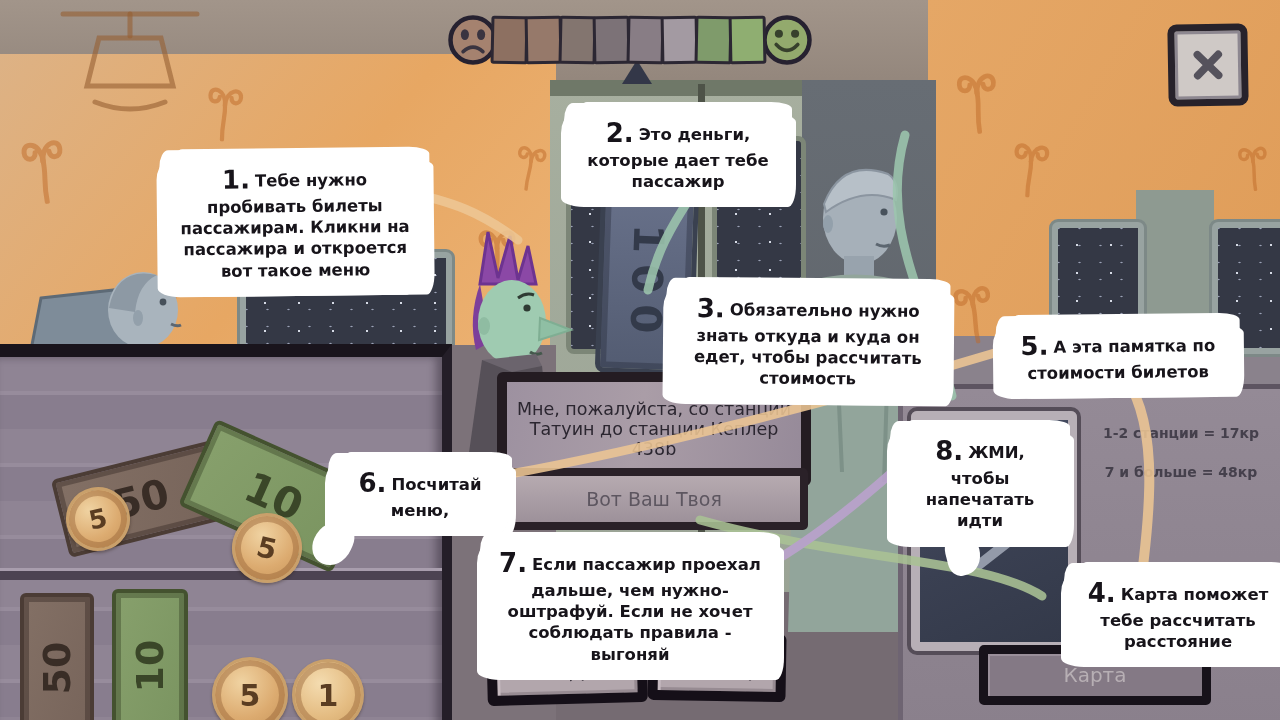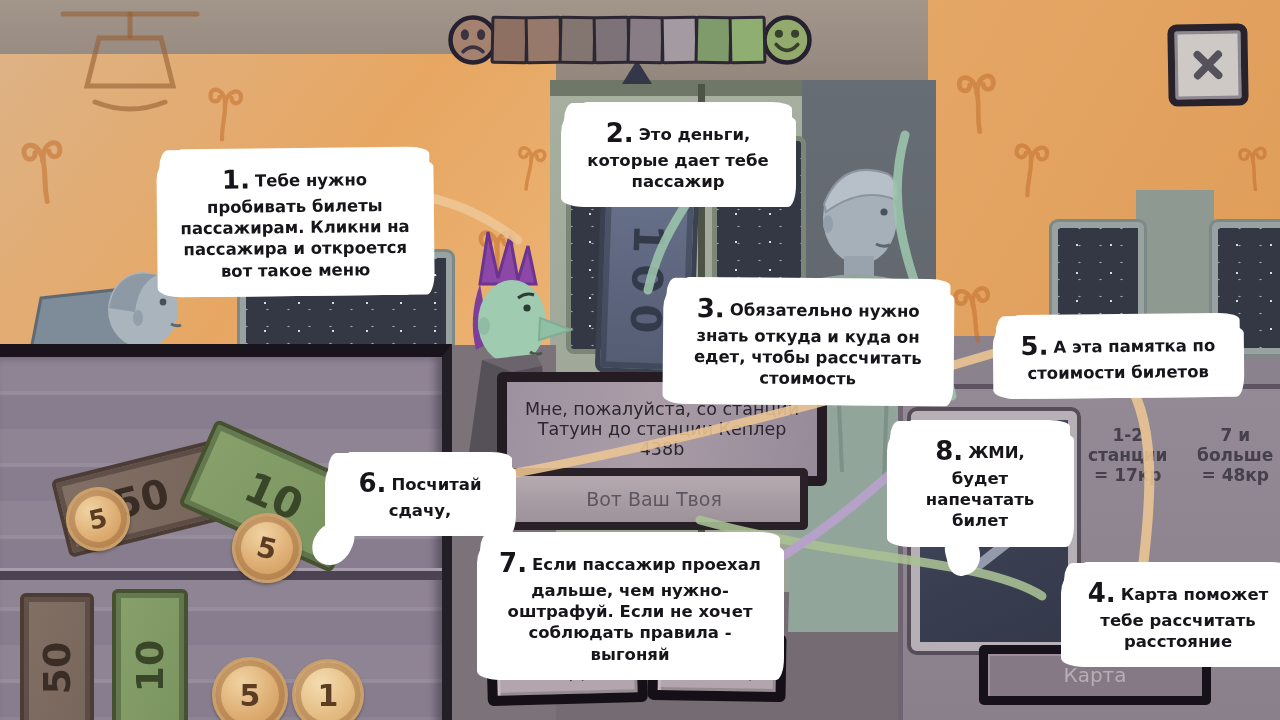--- a/index.html
+++ b/index.html
@@ -70,37 +70,37 @@
 
   
   .bill-100{left:598px;top:184px;width:88px;height:180px;z-index:11;transform:rotate(2deg);
     background:linear-gradient(#68718a,#535c72);border:5px solid #3a4150;border-radius:9px;
     box-shadow:inset 0 0 0 6px rgba(40,46,60,.4);display:flex;flex-direction:column;align-items:center;justify-content:center;gap:0;}
   .bill-100 span{font-weight:bold;font-size:42px;color:#333a4a;line-height:.95;transform:rotate(90deg);}
 
   
   .dialog{left:497px;top:372px;width:294px;height:90px;z-index:14;background:linear-gradient(100deg,#9d91a0,#aa9da7 45%,#968a99);
     border:10px solid #241c22;border-radius:6px;display:flex;align-items:center;justify-content:center;text-align:center;
-    color:#2b2630;font-size:17.5px;padding:2px 8px;box-sizing:content-box;}
+    color:#2b2630;font-size:17.5px;padding:2px 0;box-sizing:content-box;}
   .ticket-btn{left:500px;top:468px;width:292px;height:46px;z-index:14;background:linear-gradient(#b6aab0,#9d919a);
     border:8px solid #2a2128;border-radius:5px;display:flex;align-items:center;justify-content:center;
     color:#5d5660;font-size:19px;cursor:pointer;}
   .action-btn{z-index:15;background:#b2a6ac;border:10px solid #150f18;border-radius:6px;display:flex;align-items:center;justify-content:center;
     color:#3f3942;font-size:23px;box-shadow:inset 3px 3px 0 #c6bac0,inset -3px -3px 0 #978b92;cursor:pointer;}
   .eject-btn{left:487px;top:636px;width:140px;height:48px;transform:rotate(-1.5deg);}
   .fine-btn{left:648px;top:633px;width:118px;height:48px;transform:rotate(1deg);}
 
   
   .machine{left:898px;top:384px;width:382px;height:336px;z-index:10;background:linear-gradient(#948a96,#8a808c);
     border-top:5px solid #5d5461;border-left:5px solid #6e6472;}
   .screen{position:absolute;left:8px;top:22px;width:148px;height:222px;border:9px solid #b7afb6;border-radius:6px;
     box-shadow:0 0 0 4px #554d58;background:linear-gradient(155deg,#4a5168 0%,#3a4052 55%,#333949);cursor:pointer;}
   .screen svg{position:absolute;left:34px;top:88px;}
-  .price-list{position:absolute;left:182px;top:36px;width:192px;display:flex;flex-direction:row;gap:23px;
-    font-weight:bold;font-size:17px;color:#45404c;text-align:center;}
+  .price-list{position:absolute;left:182px;top:36px;width:192px;display:flex;flex-direction:column;gap:23px;
+    font-weight:bold;font-size:14px;color:#45404c;text-align:center;}
   .map-btn{position:absolute;left:76px;top:256px;width:214px;height:42px;background:#847985;border:9px solid #17121a;border-radius:5px;
     box-shadow:inset 2px 2px 0 #9a8f9a;display:flex;align-items:center;justify-content:center;color:#b7afb4;font-size:20px;cursor:pointer;}
 
   
   .callout{position:absolute;z-index:25;background:#fff;color:#17141a;text-align:center;font-weight:bold;
     font-size:16.5px;line-height:1.28;padding:13px 14px;border-radius:14px 26px 12px 28px/22px 12px 26px 14px;
     box-shadow:10px 6px 0 -4px #fff,-10px 7px 0 -5px #fff,7px -7px 0 -5px #fff,-7px -6px 0 -5px #fff;}
   .co-num{font-size:26px;margin-right:5px;vertical-align:-2px;}
   .c1{left:162px;top:150px;width:238px;transform:rotate(-.6deg);}
   .c2{left:566px;top:104px;width:196px;}
@@ -299,27 +299,27 @@
   <div class="callout c3">
     <span class="co-num">3.</span><span>Обязательно нужно знать откуда и куда он едет, чтобы рассчитать стоимость</span>
   </div>
   <div class="callout c4">
     <span class="co-num">4.</span><span>Карта поможет тебе рассчитать расстояние</span>
   </div>
   <div class="callout c5">
     <span class="co-num">5.</span><span>А эта памятка по стоимости билетов</span>
   </div>
   <div class="callout c6">
-    <span class="co-num">6.</span><span>Посчитай сдачу,</span>
+    <span class="co-num">6.</span><span>Посчитай меню,</span>
   </div>
   <div class="callout c7">
     <span class="co-num">7.</span><span>Если пассажир проехал дальше, чем нужно- оштрафуй. Если не хочет соблюдать правила - выгоняй</span>
   </div>
   <div class="callout c8">
-    <span class="co-num">8.</span><span>ЖМИ, будет напечатать билет</span>
+    <span class="co-num">8.</span><span>ЖМИ, чтобы напечатать идти</span>
   </div>
 
 <svg class="flourish" width="54" height="86" viewBox="0 0 54 86" style="display: block; left: 16px; top: 118px; transform: scale(1) rotate(-6deg);">
     <g fill="none" stroke="#c06a28" stroke-width="5" stroke-linecap="round">
       <path d="M27,84 C25,64 29,58 27,42"></path>
       <path d="M27,44 C27,24 9,21 9,33 C9,42 20,42 20,34"></path>
       <path d="M27,44 C27,24 45,21 45,33 C45,42 34,42 34,34"></path>
     </g>
   </svg>
     <svg class="flourish" width="54" height="86" viewBox="0 0 54 86" style="display: block; left: 150px; top: 235px; transform: scale(0.9) rotate(8deg);">

